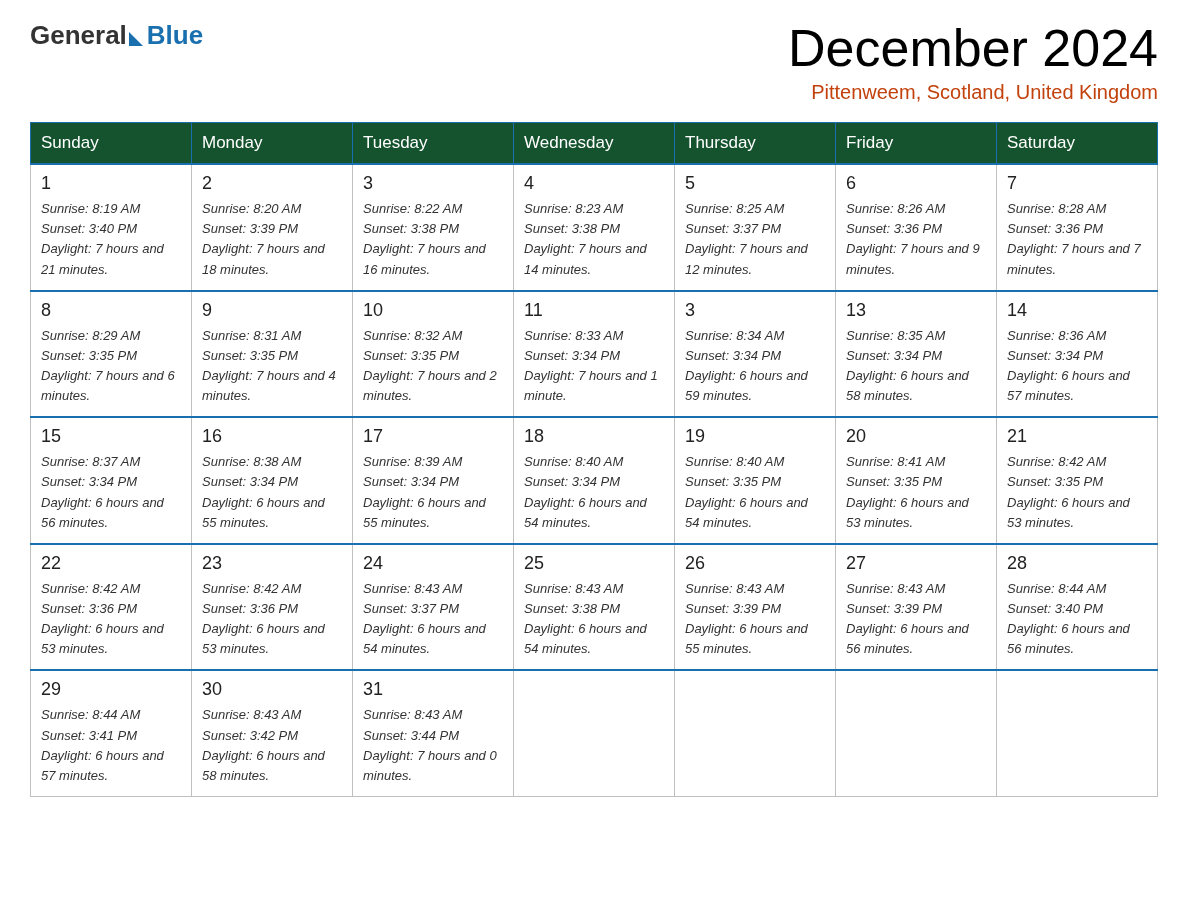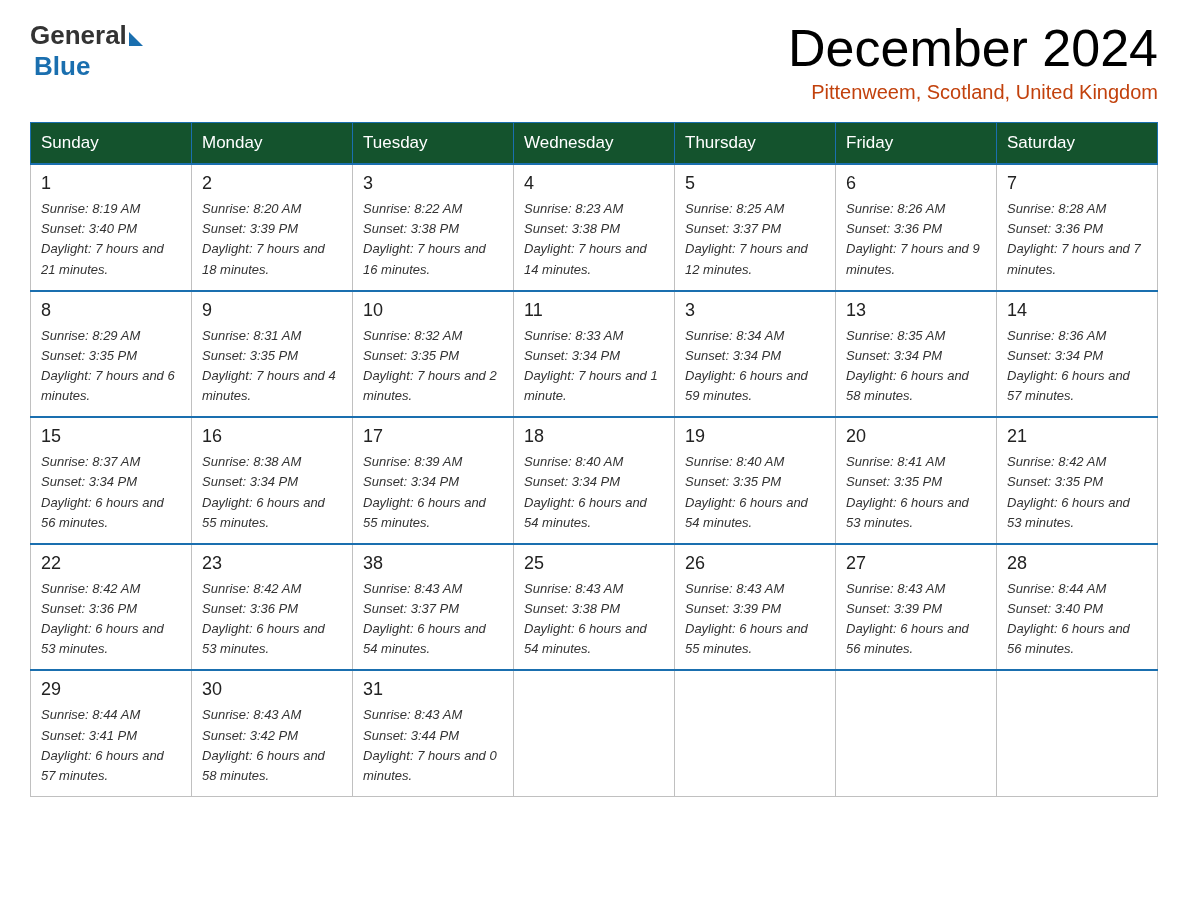--- a/index.html
+++ b/index.html
@@ -11,21 +11,21 @@
       padding: 20px 30px;
     }
     .header-area {
       display: flex;
       justify-content: space-between;
       align-items: flex-start;
       margin-bottom: 18px;
     }
     .logo {
       display: flex;
-      flex-direction: column;
+      flex-direction: row;
       align-items: flex-start;
       text-align: center;
     }
     .logo-text {
       display: flex;
       align-items: center;
       gap: 0;
     }
     .logo-general {
       font-size: 26px;
@@ -325,21 +325,21 @@
         </td>
         <td>
         <span class="day-number">23</span>
         <div class="day-info">
           Sunrise: 8:42 AM<br>
           Sunset: 3:36 PM<br>
           Daylight: 6 hours and 53 minutes.
         </div>
         </td>
         <td>
-        <span class="day-number">38</span>
+        <span class="day-number">24</span>
         <div class="day-info">
           Sunrise: 8:43 AM<br>
           Sunset: 3:37 PM<br>
           Daylight: 6 hours and 54 minutes.
         </div>
         </td>
         <td>
         <span class="day-number">25</span>
         <div class="day-info">
           Sunrise: 8:43 AM<br>

